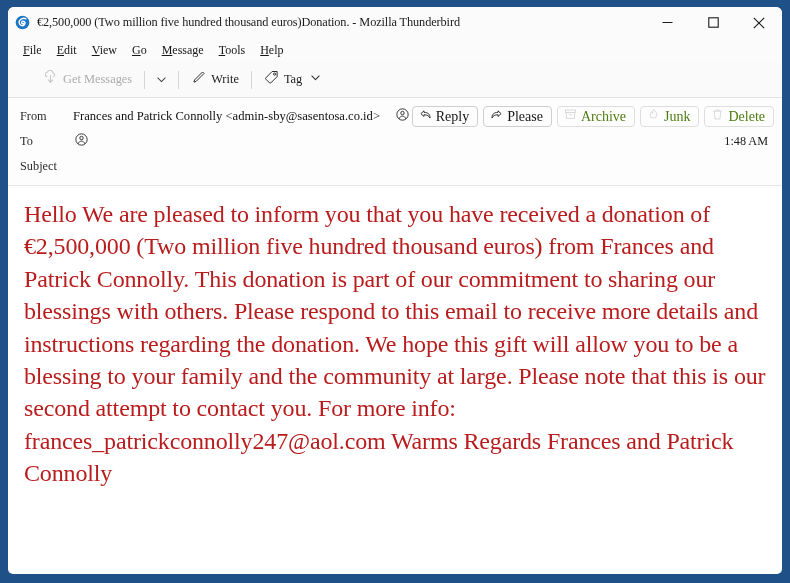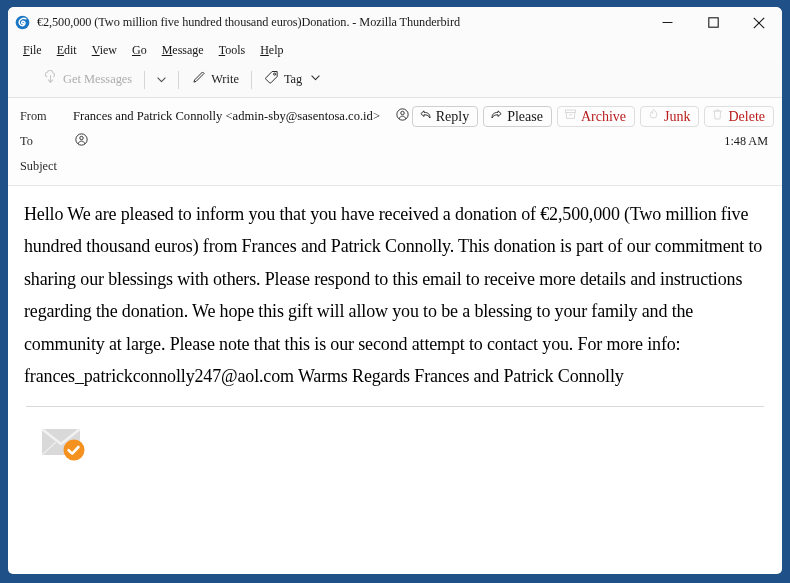--- a/index.html
+++ b/index.html
@@ -165,42 +165,42 @@
     border: 1px solid #cfcfcf;
     background: #fdfdfd;
     border-radius: 4px;
     padding: 3px 8px 3px 6px;
     font-size: 14px;
     color: #161616;
     height: 21px;
     box-sizing: border-box;
     white-space: nowrap;
   }
-  .hbtn.disabled { color: #b91c1c; border-color: #dedede; }
+  .hbtn.disabled { color: #4d7c0f; border-color: #dedede; }
   .hbtn.disabled svg { opacity: .4; }
   #msg-time {
     margin-left: auto;
     font-size: 12.2px;
     color: #1a1a1a;
     padding-right: 6px;
   }
 
   
   #msg-body {
     position: relative;
     background: #ffffff;
     height: 310px;
     padding: 12px 16px 0 16px;
     box-sizing: border-box;
     overflow: hidden;
   }
   #body-text {
-    font-size: 18px;
+    font-size: 24px;
     line-height: 32.4px;
-    color: #000000;
+    color: #b91c1c;
     letter-spacing: -0.15px;
   }
   #footer-rule {
     margin: 14px 2px 0 2px;
     height: 1px;
     background: #d9d9d9;
   }
   #avast-block {
     display: flex;
     align-items: center;

